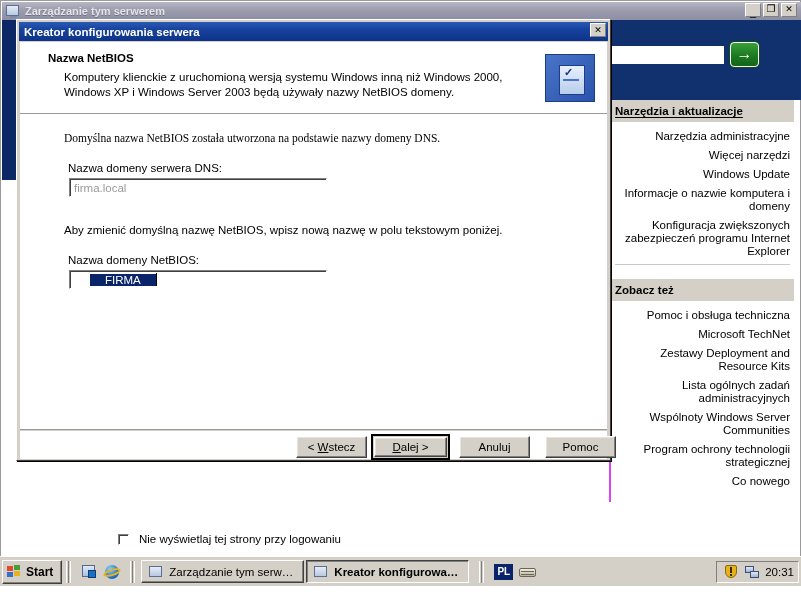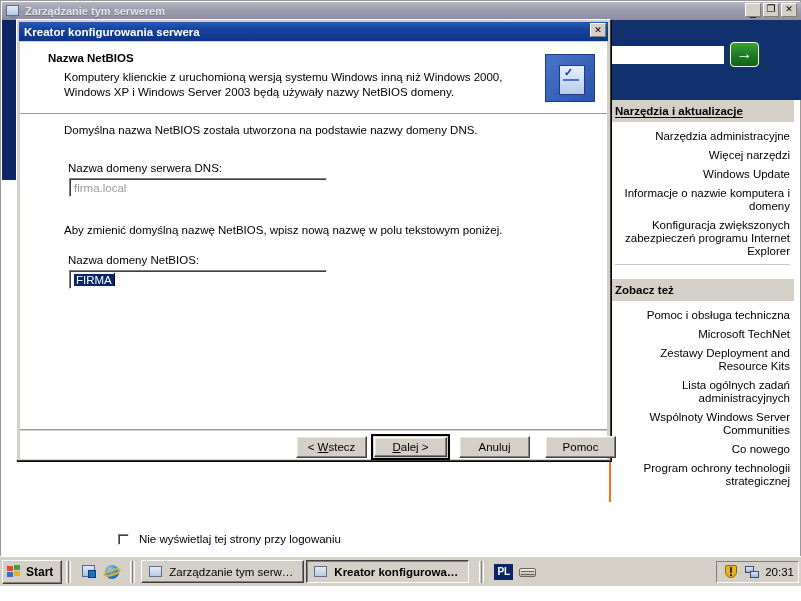--- a/index.html
+++ b/index.html
@@ -38,21 +38,21 @@
     display:flex;align-items:center;justify-content:center;box-sizing:border-box;
     box-shadow:0 0 0 1px #0d4d12;}
   .go-arrow{color:#ffffff;font-size:16px;line-height:1;font-weight:bold;transform:translateY(-1px);}
 
   
   .side{position:absolute;right:1px;top:99px;width:200px;bottom:1px;background:#ffffff;
     box-sizing:border-box;text-align:right;}
   .side-inner{position:absolute;left:10px;right:5px;top:0;bottom:0;}
   .panel-head{background:#d4d0c8;height:22px;display:flex;align-items:center;
     padding-left:4px;font-weight:bold;font-size:11.5px;color:#000;border-left:2px solid #000;}
-  .panel-body{border-left:2px solid #f97316;padding:8px 4px 8px 4px;}
+  .panel-body{border-left:2px solid #d946ef;padding:8px 4px 8px 4px;}
   .side-link{font-size:11.5px;color:#000;line-height:13px;margin-bottom:6px;cursor:default;}
   .side-sep{height:1px;background:#c8c8c8;margin:4px 0 0 0;}
 
   
   .bottom-check{position:absolute;left:72px;bottom:24px;display:flex;align-items:center;gap:10px;padding-left:45px;}
   .chk{width:11px;height:11px;background:#ffffff;border:1px solid;
     border-color:#808080 #ffffff #ffffff #808080;box-shadow:inset 1px 1px 0 #404040;
     box-sizing:border-box;}
   .bottom-check-label{font-size:11.5px;color:#000;}
 
@@ -85,21 +85,21 @@
 
   
   .dlg-body{position:absolute;left:3px;top:94px;right:3px;height:316px;background:#ffffff;
     border-bottom:1px solid #9a9a9a;box-sizing:border-box;}
   .b-text{position:absolute;font-size:11.5px;color:#000;}
   .tf{position:absolute;height:19px;background:#ffffff;border:1px solid;
     border-color:#808080 #ffffff #ffffff #808080;box-shadow:inset 1px 1px 0 #404040;
     box-sizing:border-box;display:flex;align-items:center;padding-left:4px;
     font-size:11.5px;}
   .tf.disabled{color:#9a9a9a;background:#ffffff;}
-  .sel{background:#0a246a;color:#ffffff;padding:0 2px;}
+  .sel{background:#0a246a;color:#ffffff;padding:0 15px;margin-left:16px;}
   .caret{display:inline-block;width:1px;height:13px;background:#000;vertical-align:middle;}
 
   
   .dlg-btnbar{position:absolute;left:3px;top:411px;right:3px;height:28px;background:#ffffff;}
   .btn{position:absolute;top:5px;height:22px;background:#d4d0c8;border:1px solid;
     border-color:#ffffff #404040 #404040 #ffffff;box-sizing:border-box;
     display:flex;align-items:center;justify-content:center;font-size:11.5px;color:#000;
     box-shadow:inset -1px -1px 0 #808080, inset 1px 1px 0 #e8e4dc;}
   .btn.default{border:2px solid #000;box-shadow:none;}
   .btn.default .inner{width:100%;height:100%;display:flex;align-items:center;
@@ -197,22 +197,22 @@
 
         <div class="panel-head" style="margin-top:6px;">
           <span>Zobacz też</span>
         </div>
         <div class="panel-body">
           <div class="side-link">Pomoc i obsługa techniczna</div>
           <div class="side-link">Microsoft TechNet</div>
           <div class="side-link">Zestawy Deployment and Resource Kits</div>
           <div class="side-link">Lista ogólnych zadań administracyjnych</div>
           <div class="side-link">Wspólnoty Windows Server Communities</div>
+          <div class="side-link">Program ochrony technologii strategicznej</div>
           <div class="side-link">Co nowego</div>
-          <div class="side-link">Program ochrony technologii strategicznej</div>
         </div>
 
       </div>
     </div>
 
     <div class="bottom-check">
       <span class="chk"></span>
       <span class="bottom-check-label">Nie wyświetlaj tej strony przy logowaniu</span>
     </div>
 
@@ -232,21 +232,21 @@
       <div class="hdr-desc">Komputery klienckie z uruchomioną wersją systemu Windows inną niż Windows 2000, Windows XP i Windows Server 2003 będą używały nazwy NetBIOS domeny.</div>
       <div class="hdr-icon">
         <span class="box"></span>
         <span class="chk2">✓</span>
         <span class="slot"></span>
       </div>
     </div>
 
     <div class="dlg-body">
 
-      <div class="b-text" style="left:44px;top:10px;">Domyślna nazwa NetBIOS została utworzona na podstawie nazwy domeny DNS.</div>
+      <div class="b-text" style="left:44px;top:18px;font-family:Liberation Serif, serif;">Domyślna nazwa NetBIOS została utworzona na podstawie nazwy domeny DNS.</div>
 
       <div class="b-text" style="left:48px;top:48px;">Nazwa domeny serwera DNS:</div>
 
       <div class="tf disabled" style="left:49px;top:64px;width:258px;">
         <span>firma.local</span>
       </div>
 
       <div class="b-text" style="left:44px;top:110px;">Aby zmienić domyślną nazwę NetBIOS, wpisz nową nazwę w polu tekstowym poniżej.</div>
 
       <div class="b-text" style="left:48px;top:140px;">

